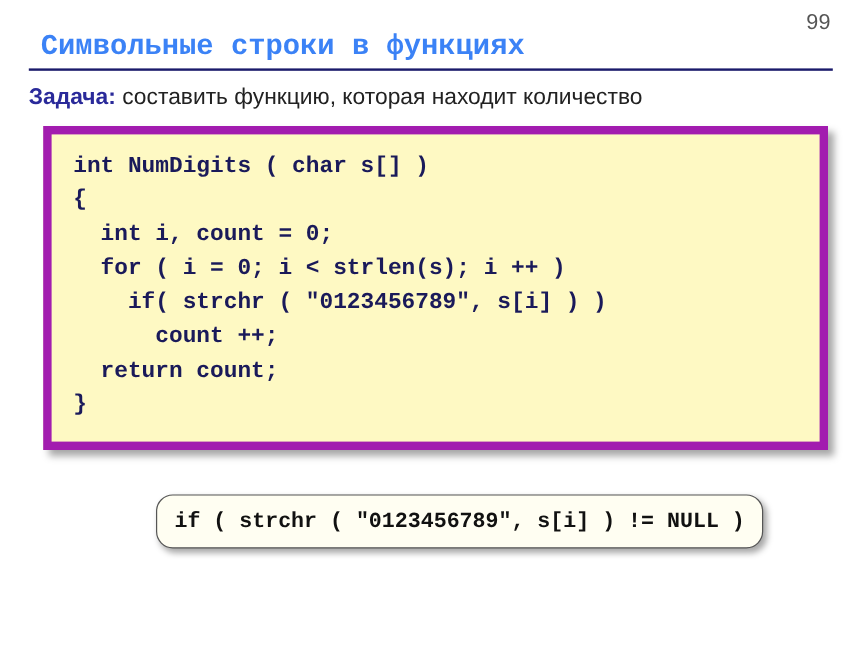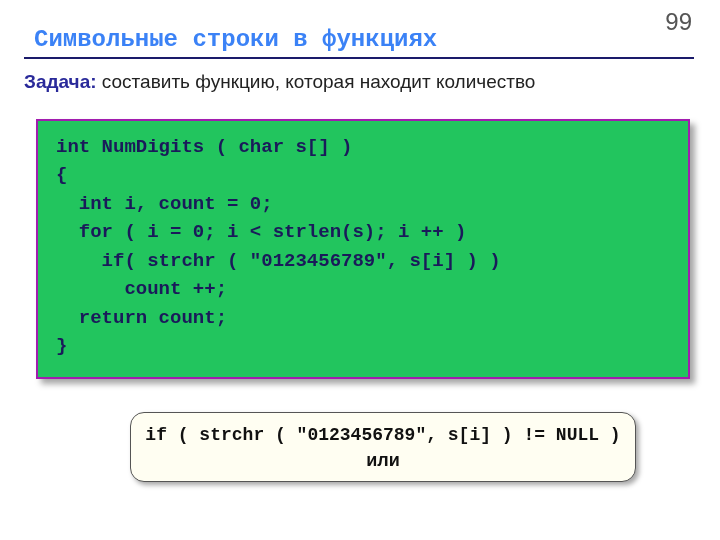--- a/index.html
+++ b/index.html
@@ -8,47 +8,47 @@
     height: 540px;
     background: #fff;
     font-family: Arial, Helvetica, sans-serif;
     position: relative;
     overflow: hidden;
   }
   .page-number {
     position: absolute;
     top: 8px;
     right: 28px;
-    font-size: 24px;
+    font-size: 18px;
     color: #555;
   }
   .title {
     font-size: 24px;
     font-weight: bold;
     color: #3b82f6;
     margin: 26px 0 4px 34px;
     font-family: Liberation Mono, monospace;
   }
   .rule {
     height: 2px;
     background: #1a1a6a;
     margin: 2px 26px 10px 24px;
   }
   .task {
     font-size: 19px;
     color: #222;
-    margin: 0 26px 24px 24px;
+    margin: 0 26px 10px 24px;
     line-height: 1.35;
   }
   .task-label { color: #2a2a9a; font-weight: bold; }
   .task-indent { display: block; margin-left: 22px; }
   .code-box {
     margin: 6px 30px 0 36px;
-    background: #22c55e;
-    border: 2px solid #a21caf;
+    background: #fef9c3;
+    border: 7px solid #a21caf;
     box-shadow: 5px 5px 6px rgba(0,0,0,0.35);
     padding: 12px 18px 16px 18px;
     font-family: "Courier New", monospace;
     font-size: 19px;
     font-weight: bold;
     color: #1a1a5a;
     line-height: 1.5;
     white-space: pre;
     position: relative;
   }
@@ -90,14 +90,13 @@
 <span>{</span>
 <span>  int i, count = 0;</span>
 <span>  for ( i = 0; i &lt; strlen(s); i ++ )</span>
 <span>    if( strchr ( "0123456789", s[i] ) )</span>
 <span>      count ++;</span>
 <span>  return count;</span>
 <span>}</span></div>
 
 <div class="callout">
   <div>if ( strchr ( "0123456789", s[i] ) != NULL )</div>
-  <div class="or-word">или</div>
 </div>
 
 </body></html>

